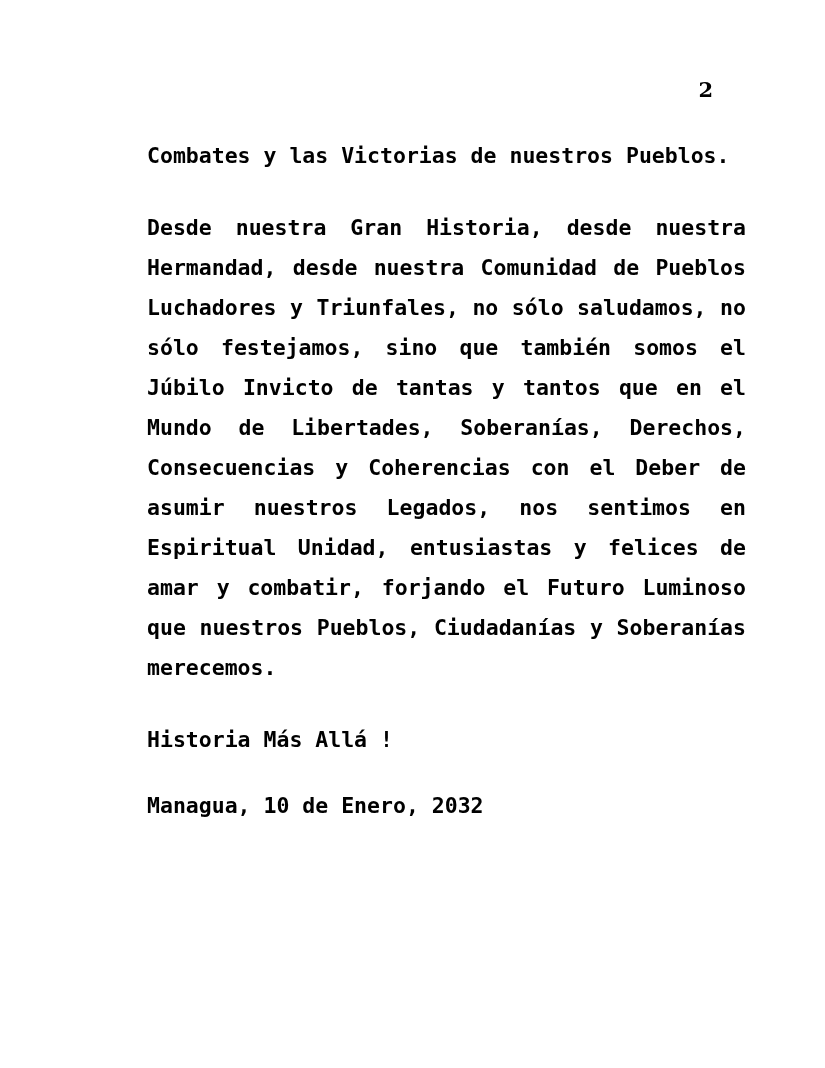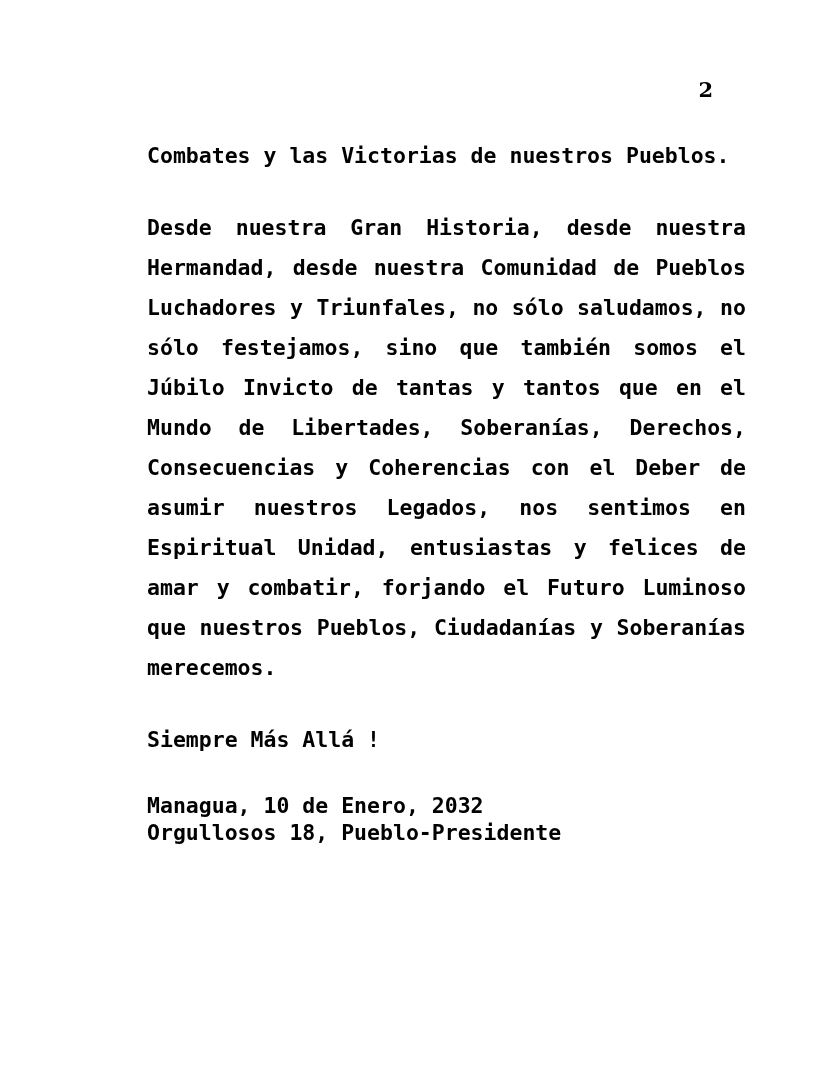--- a/index.html
+++ b/index.html
@@ -89,22 +89,21 @@
 <div class="page">
 
   <div class="page-number">2</div>
 
   <div class="text-body">
 
     <p class="para">Combates y las Victorias de nuestros Pueblos.</p>
 
     <p class="para">Desde nuestra Gran Historia, desde nuestra Hermandad, desde nuestra Comunidad de Pueblos Luchadores y Triunfales, no sólo saludamos, no sólo festejamos, sino que también somos el Júbilo Invicto de tantas y tantos que en el Mundo de Libertades, Soberanías, Derechos, Consecuencias y Coherencias con el Deber de asumir nuestros Legados, nos sentimos en Espiritual Unidad, entusiastas y felices de amar y combatir, forjando el Futuro Luminoso que nuestros Pueblos, Ciudadanías y Soberanías merecemos.</p>
 
-    <p class="closing-line">Siempre Más Allá !</p>
+    <p class="closing-line">Historia Más Allá !</p>
 
     <div class="signature-block">
       <span class="sig-line">Managua, 10 de Enero, 2032</span>
-      <span class="sig-line">Orgullosos 18, Pueblo-Presidente</span>
     </div>
 
   </div>
 
 </div>
 
 </body></html>

